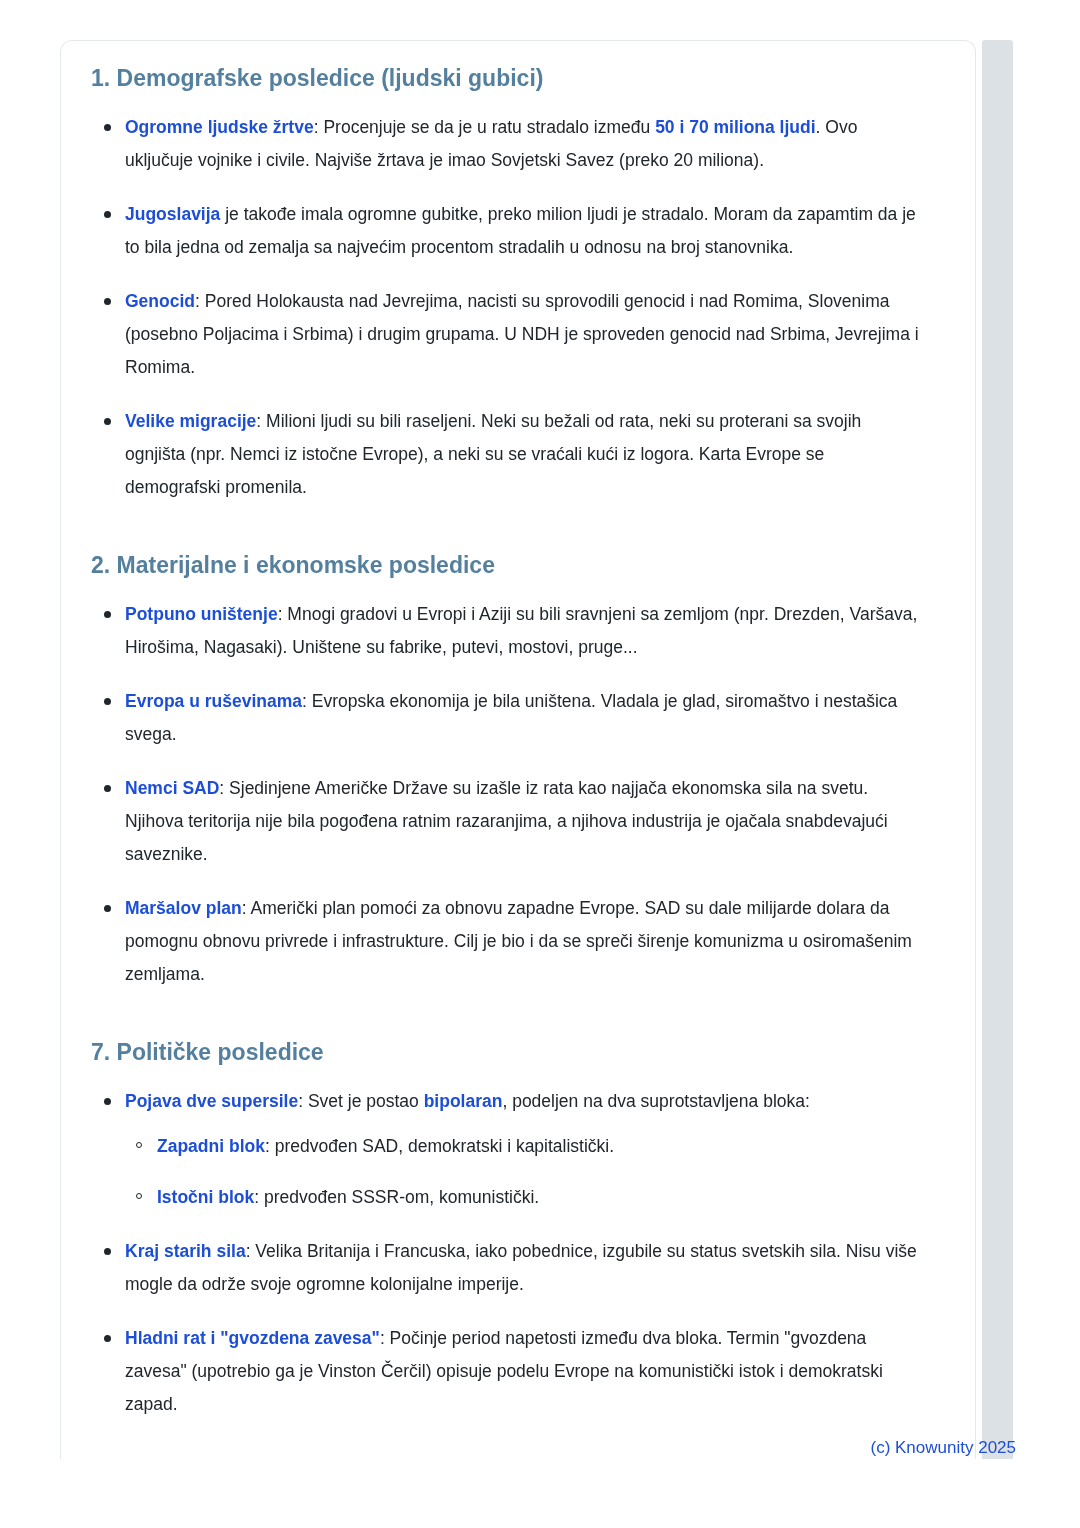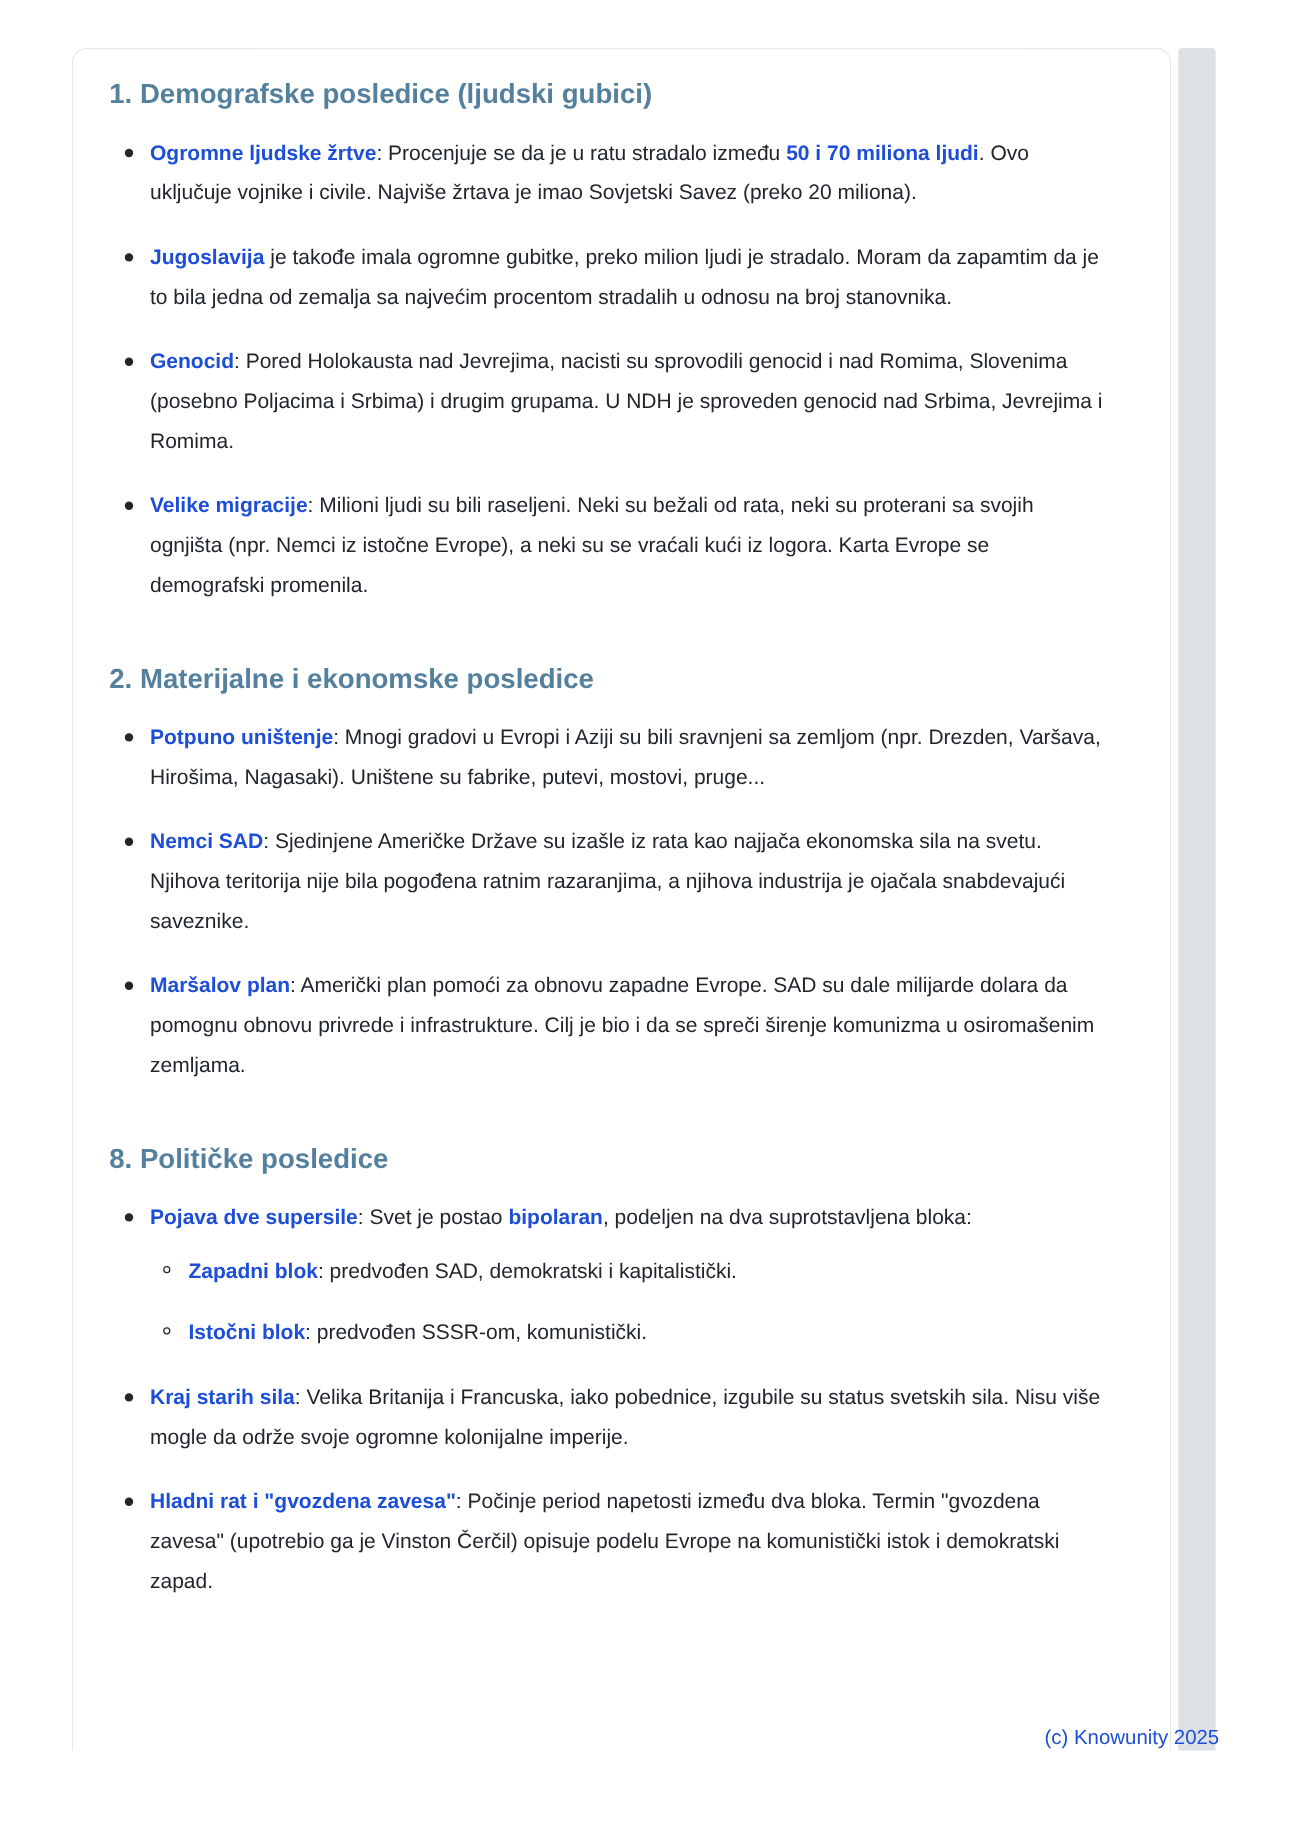--- a/index.html
+++ b/index.html
@@ -110,24 +110,25 @@
         <h2 class="section-heading">1. Demografske posledice (ljudski gubici)</h2>
         <ul class="bullets">
           <li class="bullet"><strong>Ogromne ljudske žrtve</strong><span>: Procenjuje se da je u ratu stradalo između </span><strong>50 i 70 miliona ljudi</strong><span>. Ovo uključuje vojnike i civile. Najviše žrtava je imao Sovjetski Savez (preko 20 miliona).</span></li>
           <li class="bullet"><strong>Jugoslavija</strong><span> je takođe imala ogromne gubitke, preko milion ljudi je stradalo. Moram da zapamtim da je to bila jedna od zemalja sa najvećim procentom stradalih u odnosu na broj stanovnika.</span></li>
           <li class="bullet"><strong>Genocid</strong><span>: Pored Holokausta nad Jevrejima, nacisti su sprovodili genocid i nad Romima, Slovenima (posebno Poljacima i Srbima) i drugim grupama. U NDH je sproveden genocid nad Srbima, Jevrejima i Romima.</span></li>
           <li class="bullet"><strong>Velike migracije</strong><span>: Milioni ljudi su bili raseljeni. Neki su bežali od rata, neki su proterani sa svojih ognjišta (npr. Nemci iz istočne Evrope), a neki su se vraćali kući iz logora. Karta Evrope se demografski promenila.</span></li>
         </ul>
         <h2 class="section-heading">2. Materijalne i ekonomske posledice</h2>
         <ul class="bullets">
           <li class="bullet"><strong>Potpuno uništenje</strong><span>: Mnogi gradovi u Evropi i Aziji su bili sravnjeni sa zemljom (npr. Drezden, Varšava, Hirošima, Nagasaki). Uništene su fabrike, putevi, mostovi, pruge...</span></li>
+          <li class="bullet"><strong>Evropa u ruševinama</strong><span>: Evropska ekonomija je bila uništena. Vladala je glad, siromaštvo i nestašica svega.</span></li>
           <li class="bullet"><strong>Nemci SAD</strong><span>: Sjedinjene Američke Države su izašle iz rata kao najjača ekonomska sila na svetu. Njihova teritorija nije bila pogođena ratnim razaranjima, a njihova industrija je ojačala snabdevajući saveznike.</span></li>
           <li class="bullet"><strong>Maršalov plan</strong><span>: Američki plan pomoći za obnovu zapadne Evrope. SAD su dale milijarde dolara da pomognu obnovu privrede i infrastrukture. Cilj je bio i da se spreči širenje komunizma u osiromašenim zemljama.</span></li>
         </ul>
-        <h2 class="section-heading">8. Političke posledice</h2>
+        <h2 class="section-heading">7. Političke posledice</h2>
         <ul class="bullets">
           <li class="bullet"><strong>Pojava dve supersile</strong><span>: Svet je postao </span><strong>bipolaran</strong><span>, podeljen na dva suprotstavljena bloka:</span><ul class="bullets sub">
               <li class="bullet sub-bullet"><strong>Zapadni blok</strong><span>: predvođen SAD, demokratski i kapitalistički.</span></li>
               <li class="bullet sub-bullet"><strong>Istočni blok</strong><span>: predvođen SSSR-om, komunistički.</span></li>
             </ul></li>
           <li class="bullet"><strong>Kraj starih sila</strong><span>: Velika Britanija i Francuska, iako pobednice, izgubile su status svetskih sila. Nisu više mogle da održe svoje ogromne kolonijalne imperije.</span></li>
           <li class="bullet"><strong>Hladni rat i "gvozdena zavesa"</strong><span>: Počinje period napetosti između dva bloka. Termin "gvozdena zavesa" (upotrebio ga je Vinston Čerčil) opisuje podelu Evrope na komunistički istok i demokratski zapad.</span></li>
         </ul>
       </main>
   </div>

